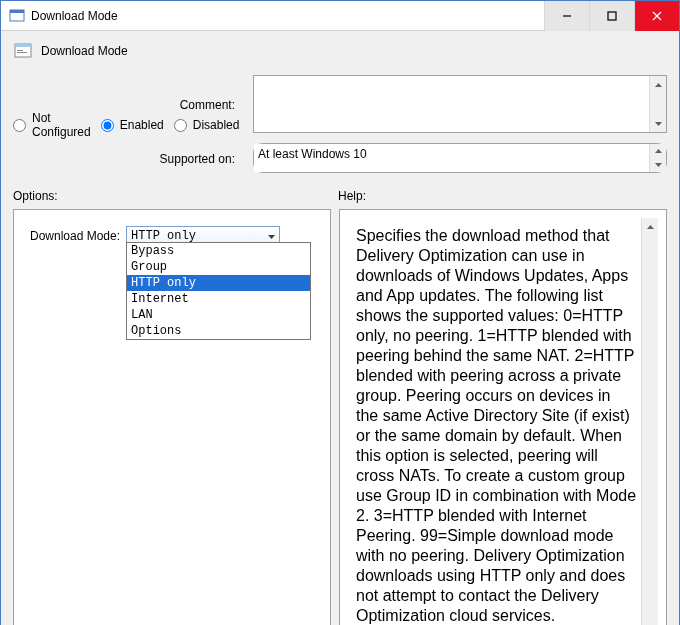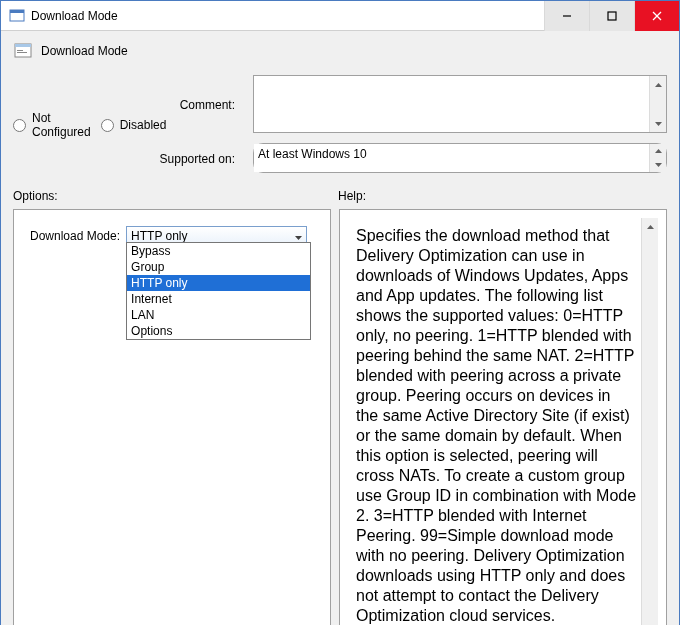--- a/index.html
+++ b/index.html
@@ -40,21 +40,21 @@
   .label-options { width:325px; }
   .label-help { flex:1; }
   
   .panels-row { display:flex; gap:8px; flex:1; min-height:0; margin-top:6px;}
   .panel { border:1px solid #a0a0a0; background:#fff; padding:16px; overflow:hidden; }
   .panel.options { width:318px; }
   .panel.help { flex:1; display:flex; }
   .panel.help .helptext { flex:1; font-size:16px; line-height:1.25; overflow:hidden; }
   
   .dm-row { display:flex; align-items:center; gap:6px; }
-  .combo { position:relative; width:181px; }
+  .combo { position:relative; width:154px;font-family:Liberation Mono, monospace; }
   .combo-display { height:20px; border:1px solid #7a9fcd; background:linear-gradient(#fff,#eaf2fb); display:flex; align-items:center; padding:0 4px; font:inherit; }
   .combo-display .arrow { margin-left:auto; }
   .combo-list { position:absolute; top:16px; left:0; width:185px; border:1px solid #767676; background:#fff; z-index:5; }
   .combo-item { padding:1px 4px; font:inherit; }
   .combo-item.sel { background:#1f6fd6; color:#fff; }
   
   .footer { height:40px; display:flex; align-items:center; justify-content:flex-end; gap:8px; padding:0 12px; background:#f0f0f0; border-top:1px solid #d8d8d8;margin-left:20px; }
   .footer .btn { min-width:70px; }
 </style>
 </head>
@@ -104,20 +104,24 @@
       </div>
     </div>
 
     <div class="upper-grid">
       <div class="radio-col">
         <label class="radio-row">
           <input type="radio" name="state" style="">
           <span>Not Configured</span>
         </label>
         <label class="radio-row">
+          <input type="radio" name="state" checked="" style="">
+          <span>Enabled</span>
+        </label>
+        <label class="radio-row">
           <input type="radio" name="state" style="">
           <span>Disabled</span>
         </label>
       </div>
       <div class="fields-col">
         <div class="field-row">
           <span class="field-label">Comment:</span>
           <div class="scrollbox comment-box">
             <textarea class="content" style=""></textarea>
             <div class="vscroll">

